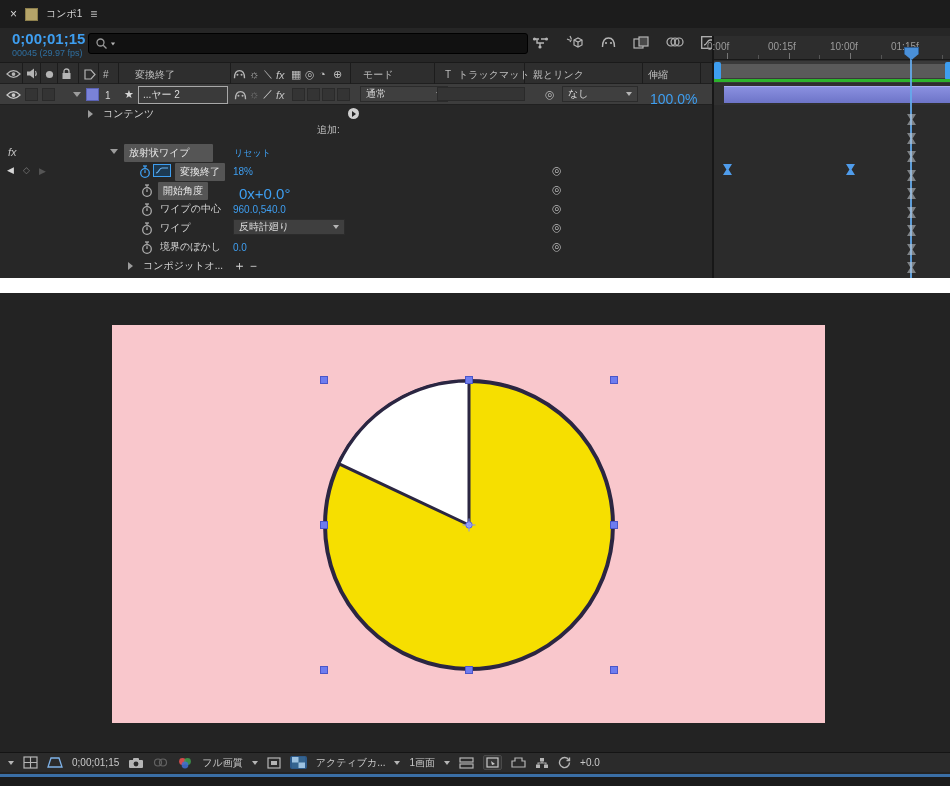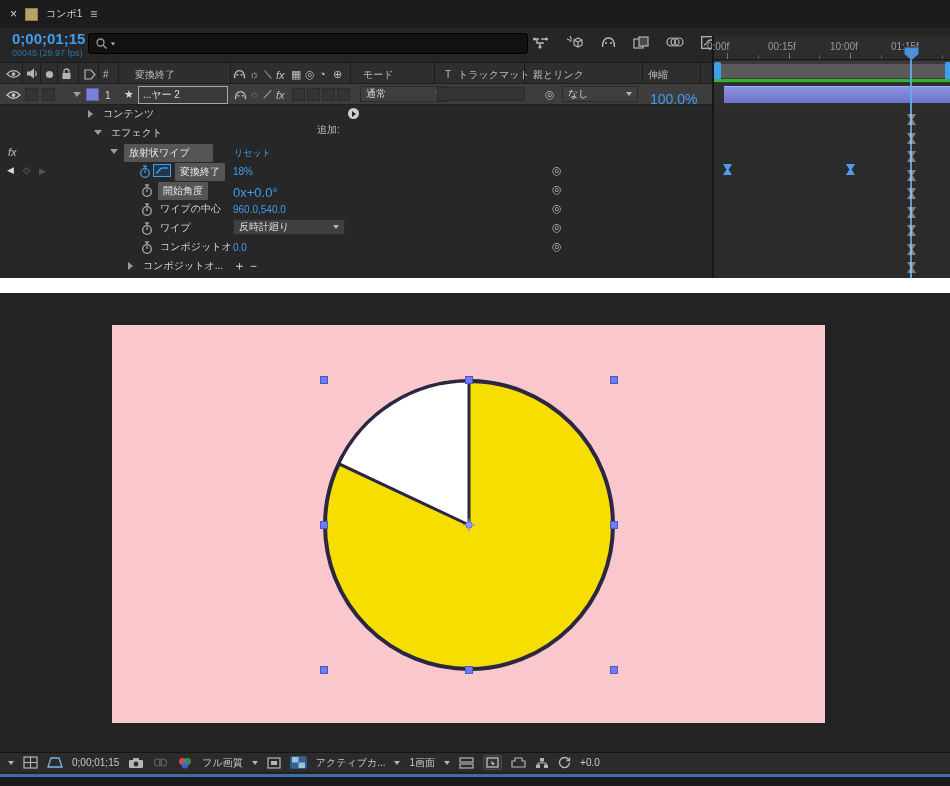--- a/index.html
+++ b/index.html
@@ -237,24 +237,20 @@
 
       <div class="prow" style="top:0">
         <span class="abs twirl-r" style="left:88px;top:5px"></span>
         <span class="t bright abs" style="left:103px;top:4px">コンテンツ</span>
         <span class="t abs" style="left:317px;top:20px">追加:</span>
         <span class="abs" style="left:348px;top:3px;width:11px;height:11px;border-radius:50%;background:#cfcfcf;display:flex;align-items:center;justify-content:center">
             <span style="width:0;height:0;border-top:3px solid transparent;border-bottom:3px solid transparent;border-left:4px solid #222;margin-left:1px"></span>
           </span>
       </div>
 
-      <div class="prow" style="top:19px">
-        <span class="abs twirl-d" style="left:94px;top:6px"></span>
-        <span class="t bright abs" style="left:111px;top:4px">エフェクト</span>
-      </div>
 
       <div class="prow" style="top:38px">
         <span class="fxtxt abs" style="left:8px;top:3px">fx</span>
         <span class="abs twirl-d" style="left:110px;top:6px"></span>
         <span class="box abs" style="left:124px;top:1px;width:89px">放射状ワイプ</span>
         <span class="blue abs" style="left:234px;top:4px;font-size:9px">リセット</span>
       </div>
 
       <div class="prow" style="top:57px">
         <span class="t bright abs" style="left:7px;top:4px;font-size:9px">◀</span>
@@ -281,21 +277,21 @@
       <div class="prow" style="top:76px">
         <span class="abs sw" style="left:141px;top:3px">
             <svg width="12" height="13" viewBox="0 0 12 13" stroke="currentColor" fill="none" stroke-width="1.3">
               <line x1="4" y1="1" x2="8" y2="1"></line>
               <line x1="6" y1="1" x2="6" y2="3.2"></line>
               <circle cx="6" cy="8" r="4.3"></circle>
               <line x1="6" y1="8" x2="6" y2="5.3"></line>
             </svg>
           </span>
         <span class="box abs" style="left:158px;top:1px">開始角度</span>
-        <span class="blue abs" style="left:233px;top:4px;font-size:13px">0x+0.0°</span>
+        <span class="blue abs" style="left:239px;top:4px;font-size:15px">0x+0.0°</span>
         <span class="t abs" style="left:552px;top:3px;font-size:11px">◎</span>
       </div>
 
       <div class="prow" style="top:95px">
         <span class="abs sw" style="left:141px;top:3px">
             <svg width="12" height="13" viewBox="0 0 12 13" stroke="currentColor" fill="none" stroke-width="1.3">
               <line x1="4" y1="1" x2="8" y2="1"></line>
               <line x1="6" y1="1" x2="6" y2="3.2"></line>
               <circle cx="6" cy="8" r="4.3"></circle>
               <line x1="6" y1="8" x2="6" y2="5.3"></line>
@@ -325,21 +321,21 @@
 
       <div class="prow" style="top:133px">
         <span class="abs sw" style="left:141px;top:3px">
             <svg width="12" height="13" viewBox="0 0 12 13" stroke="currentColor" fill="none" stroke-width="1.3">
               <line x1="4" y1="1" x2="8" y2="1"></line>
               <line x1="6" y1="1" x2="6" y2="3.2"></line>
               <circle cx="6" cy="8" r="4.3"></circle>
               <line x1="6" y1="8" x2="6" y2="5.3"></line>
             </svg>
           </span>
-        <span class="t bright abs" style="left:160px;top:4px">コンポジットオ</span>
+        <span class="t bright abs" style="left:160px;top:4px">境界のぼかし</span>
         <span class="blue abs" style="left:233px;top:4px;font-size:10px">0.0</span>
         <span class="t abs" style="left:552px;top:3px;font-size:11px">◎</span>
       </div>
 
       <div class="prow" style="top:152px">
         <span class="abs twirl-r" style="left:128px;top:5px"></span>
         <span class="t bright abs" style="left:143px;top:4px">コンポジットオ...</span>
         <span class="t bright abs" style="left:233px;top:2px;font-size:13px">＋</span>
         <span class="t bright abs" style="left:247px;top:2px;font-size:13px">－</span>
       </div>

